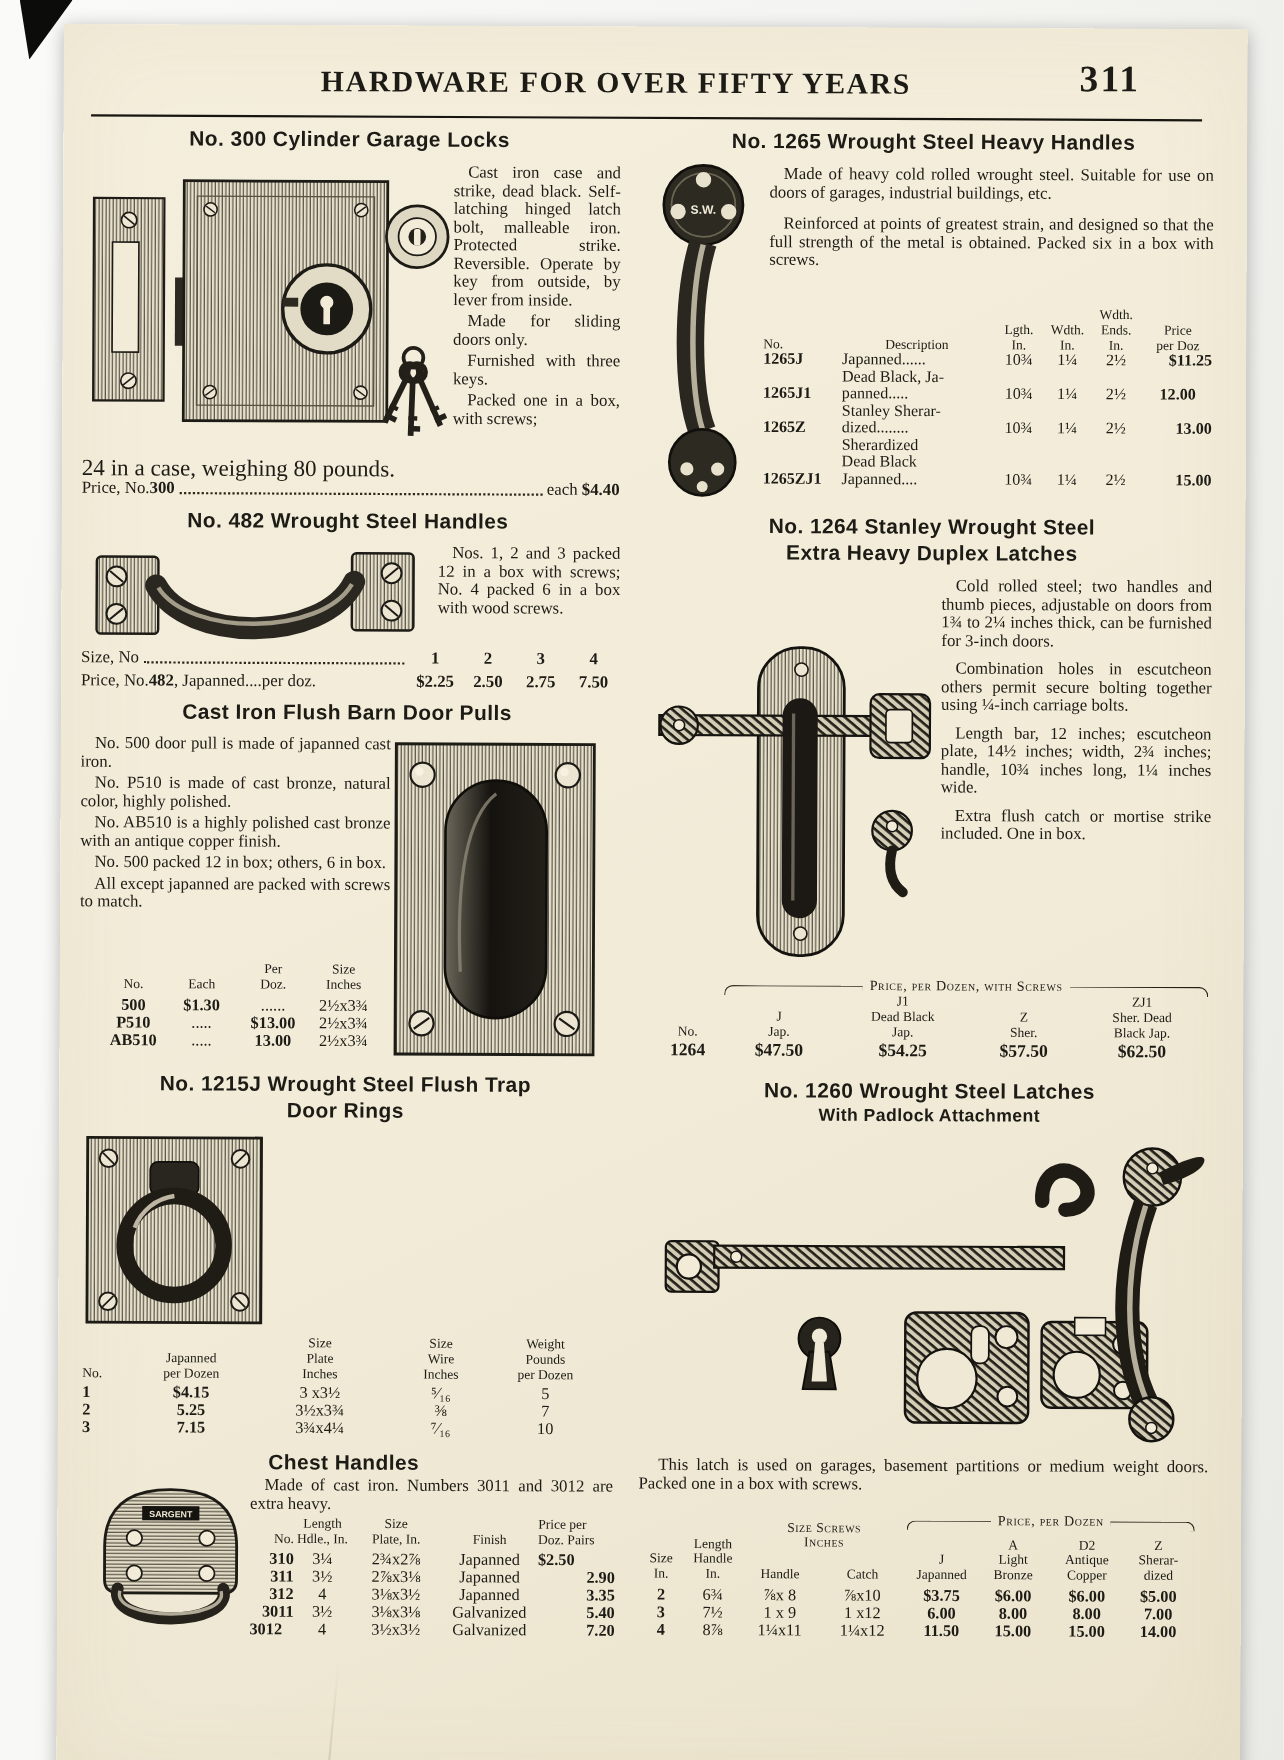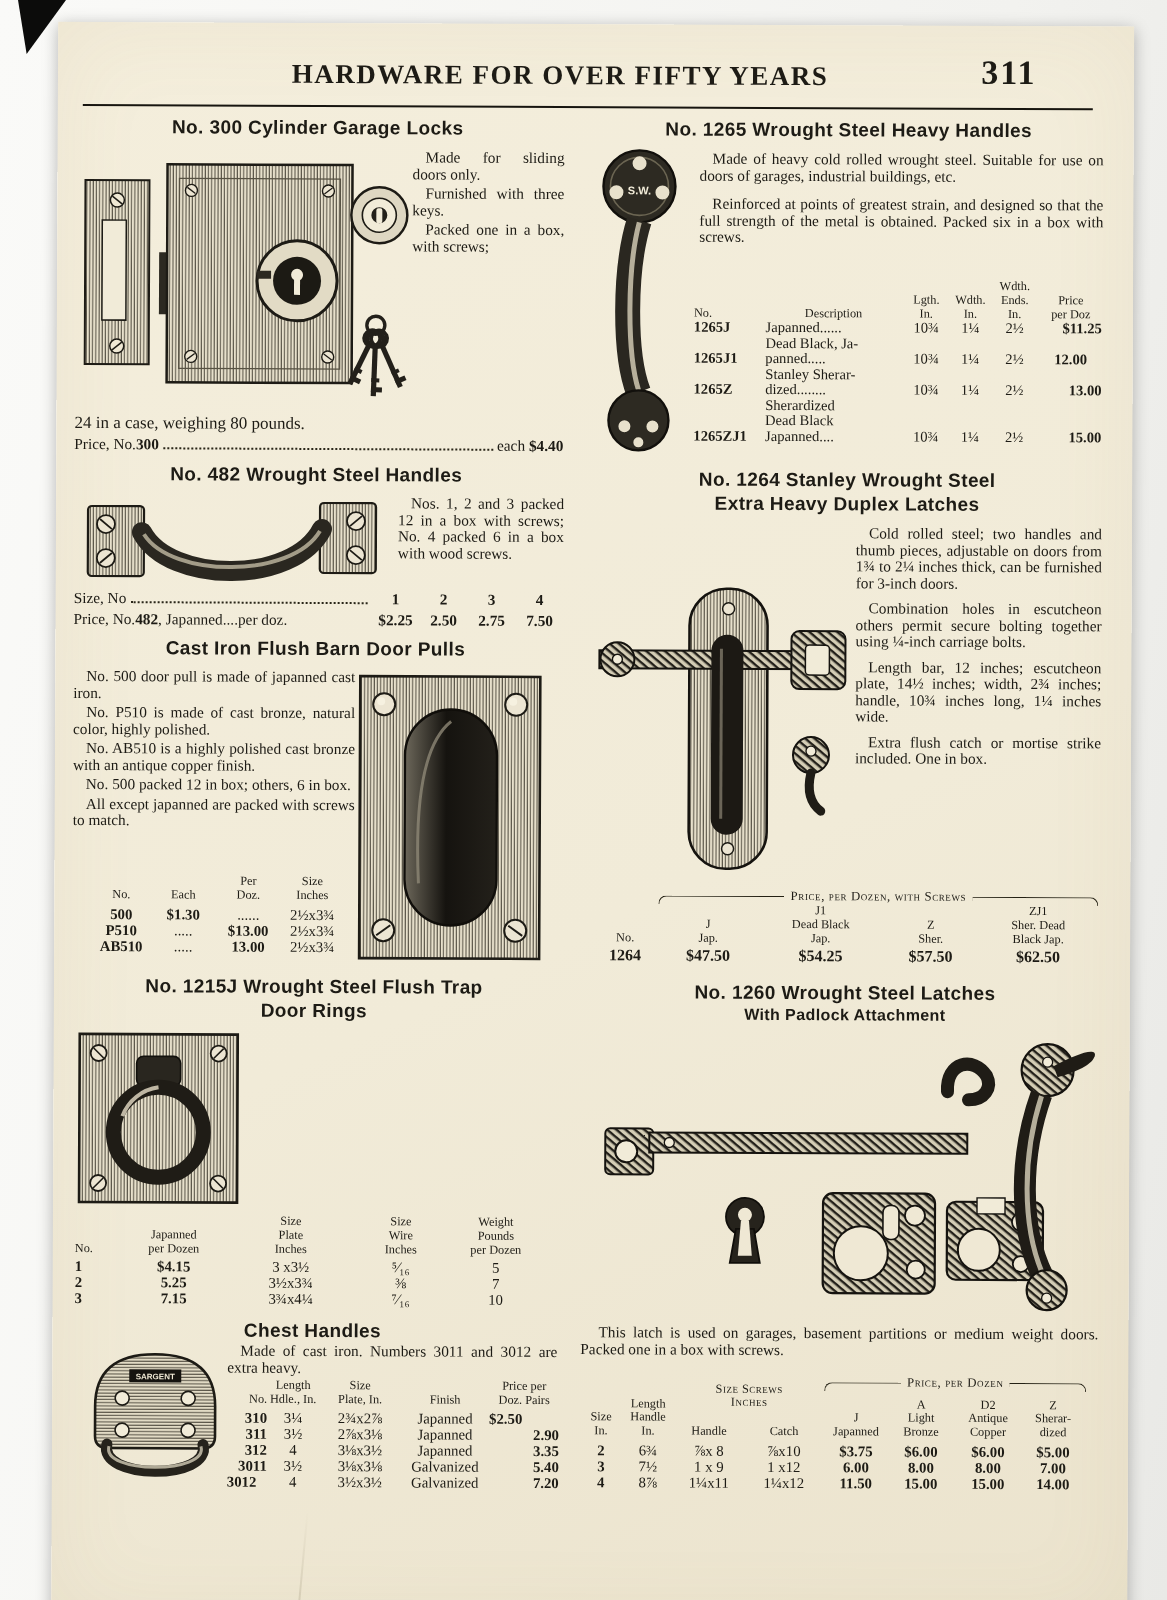--- a/index.html
+++ b/index.html
@@ -24,21 +24,21 @@
   .rule{left:25px;top:82px;width:1010px;height:2px;background:#17150f}
   
   .sec-head{font-family:"Liberation Sans",sans-serif;font-weight:bold;font-size:19px;
     letter-spacing:.4px;text-align:center;line-height:1.25;white-space:nowrap}
   .lcol-head{left:10px;width:500px}
   .rcol-head{left:535px;width:512px}
   .sub-head{font-size:16px}
   
   .txt{font-size:15.3px;line-height:1.08;text-align:justify}
   .txt p{margin:0 0 3px;text-indent:13px}
-  .plain{font-size:17px;line-height:1.1}
+  .plain{font-size:21px;line-height:1.1}
   .b{font-weight:bold}
   .priceline{display:flex;align-items:flex-end;font-size:15.3px}
   .leader{flex:1;border-bottom:2.2px dotted #2a2619;margin:0 4px 4px;height:1px}
   
   .pre{white-space:pre-line}
   .thead{font-size:12.3px;line-height:1.12;text-align:center}
   .grid{display:grid}
   .cell{text-align:center}
   .row{font-size:14.8px;line-height:16px}
   .bot{display:flex;align-items:flex-end;justify-content:center}
@@ -139,20 +139,21 @@
       <g transform="rotate(26)">
           <circle cx="0" cy="8" r="8" fill="none" stroke="#23201a" stroke-width="4"></circle>
           <rect x="-2.6" y="15" width="5.2" height="44" fill="#23201a"></rect>
           <rect x="-2.6" y="50" width="11" height="5" fill="#23201a"></rect>
           <rect x="-2.6" y="41" width="8" height="4" fill="#23201a"></rect>
         </g>
     </g>
   </svg>
 
   <div class="abs txt" style="left:355px;top:126px;width:152px">
+    <p>Cast iron case and strike, dead black. Self-latching hinged latch bolt, malleable iron. Protected strike. Reversible. Operate by key from outside, by lever from inside.</p>
     <p>Made for sliding doors only.</p>
     <p>Furnished with three keys.</p>
     <p>Packed one in a box, with screws;</p>
   </div>
   <div class="abs plain" style="left:18px;top:392px">24 in a case, weighing 80 pounds.</div>
   <div class="abs priceline" style="left:18px;top:413px;width:489px">
     <span>Price, No. </span><span class="b">300</span>
     <span class="leader"></span>
     <span>each</span>&nbsp;<span class="b">$4.40</span>
   </div>
@@ -328,21 +329,21 @@
   </div>
 
   <div class="abs" style="left:175px;top:1356px;width:332px">
     <div class="grid thead" style="grid-template-columns:40px 52px 82px 88px 70px;align-items:end">
       <div class="pre" style="text-align:right">No.</div>
       <div class="pre">Length
 Hdle., In.</div>
       <div class="pre">Size
 Plate, In.</div>
       <div class="pre">Finish</div>
-      <div class="pre" style="text-align:center">Price per
+      <div class="pre" style="text-align:left">Price per
 Doz. Pairs</div>
     </div>
     <div class="grid row" style="grid-template-columns:40px 52px 82px 88px 70px;margin-top:3px">
       <div class="b" style="text-align:right">310</div>
       <div class="cell">3¼</div>
       <div class="cell">2¾x2⅞</div>
       <div class="cell">Japanned</div>
       <div class="b" style="text-align:left">$2.50</div>
     </div>
     <div class="grid row" style="grid-template-columns:40px 52px 82px 88px 70px">

